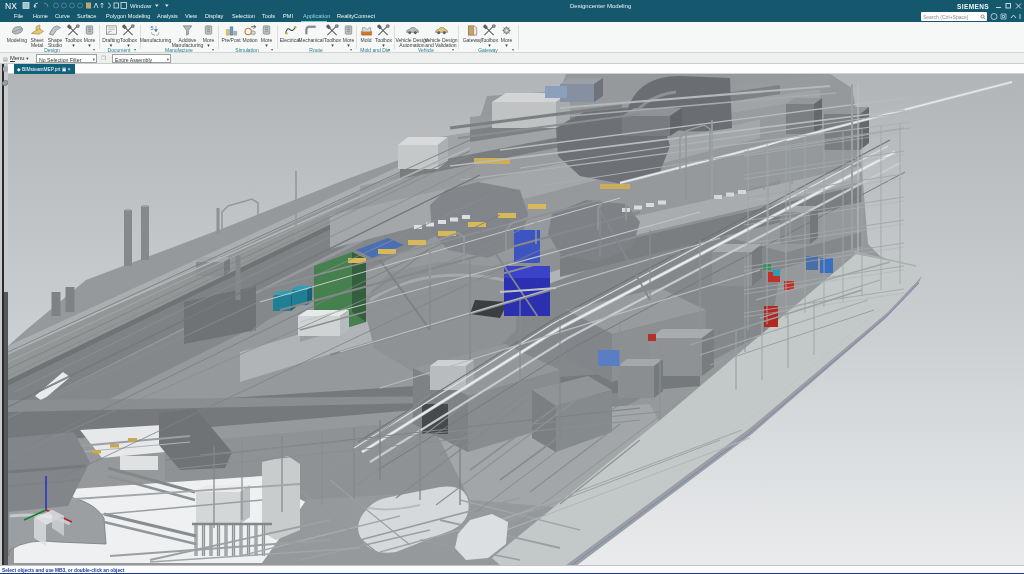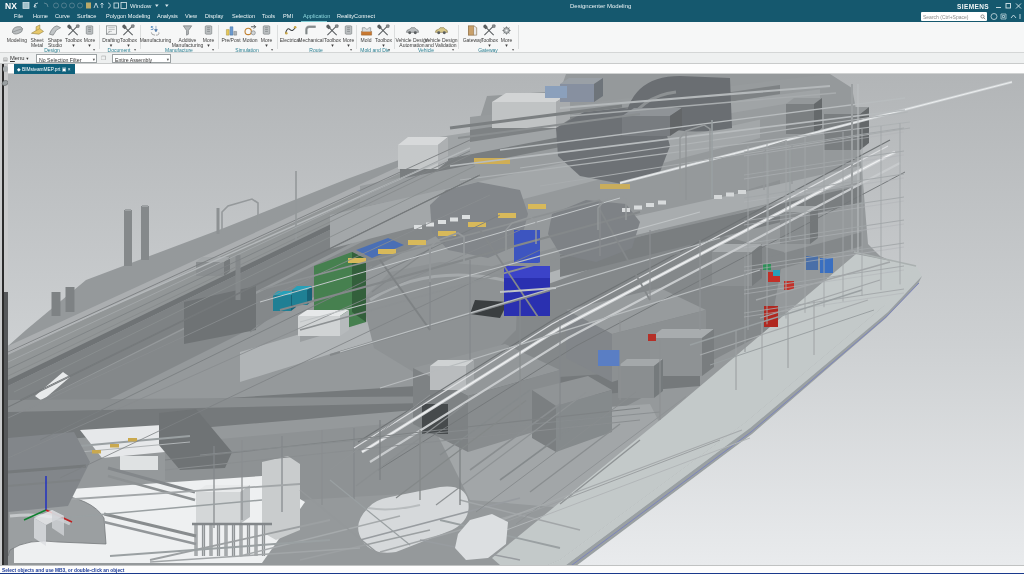--- a/index.html
+++ b/index.html
@@ -19,21 +19,21 @@
 #tabrow { position:absolute; top:64px; left:8px; width:1016px; height:10px; background:#fdfdfd; border-bottom:1px solid #d0d2d2; }
 #parttab { position:absolute; left:6px; top:0px; width:61px; height:10px; background:#0f617c; color:#fff; font-size:4.8px; padding:2px 0 0 3px; }
 #leftstrip { position:absolute; top:64px; left:0; width:8px; height:501px; background:#c9cacb; }
 #viewport { position:absolute; top:74px; left:8px; width:1016px; height:491px; }
 #statusbar { position:absolute; top:565px; left:0; width:1024px; height:9px; background:#fdfdfd; border-top:1px solid #c0c2c2; border-bottom:1.5px solid #1a3a8c; font-size:4.8px; font-weight:bold; color:#1f3d99; padding:1.5px 0 0 2px; }
 </style>
 </head>
 <body>
 <div id="app">
 <div id="titlebar">
-  <span style="position:absolute;left:5px;top:1px;font-weight:bold;font-size:8.5px;">NX</span>
+  <span style="position:absolute;left:5px;top:1px;font-weight:normal;font-size:8.5px;">NX</span>
   <svg style="position:absolute;left:22px;top:1px" width="150" height="9" viewBox="0 0 150 9">
     <g fill="none" stroke="#cfe0e6" stroke-width="0.8">
       <rect x="1" y="1.5" width="6" height="6" fill="#9fc0ca" stroke="#cfe0e6"></rect>
       <path d="M12 6 Q12 2 16 2 M12 6 l2-2 M12 6 l2.5 0" stroke="#dce9ed"></path>
       <path d="M22 2 Q26 2 26 6" stroke="#6d93a0"></path>
       <circle cx="34" cy="4.5" r="2.5" stroke="#5d8795"></circle>
       <circle cx="42" cy="4.5" r="2.5" stroke="#5d8795"></circle>
       <circle cx="50" cy="4.5" r="2.5" stroke="#5d8795"></circle>
       <circle cx="58" cy="4.5" r="2.5" stroke="#5d8795"></circle>
       <rect x="64" y="1.5" width="5" height="6" fill="#b9a96a" stroke="none"></rect>

